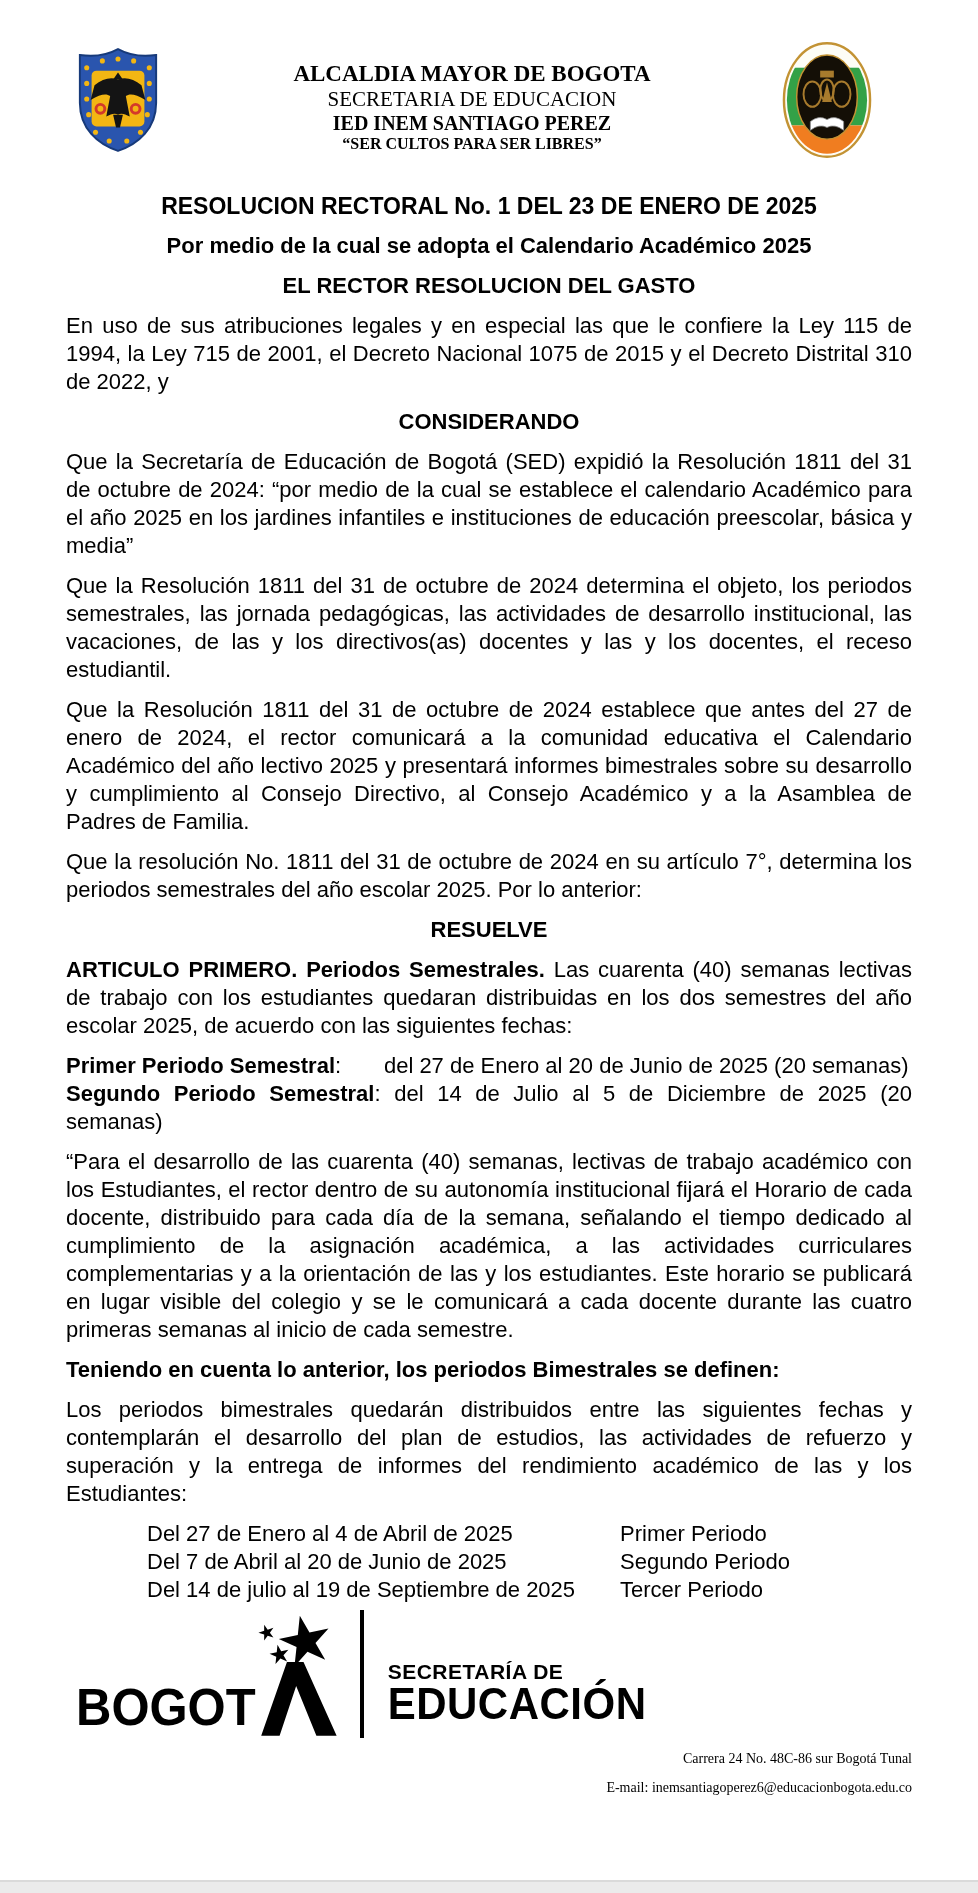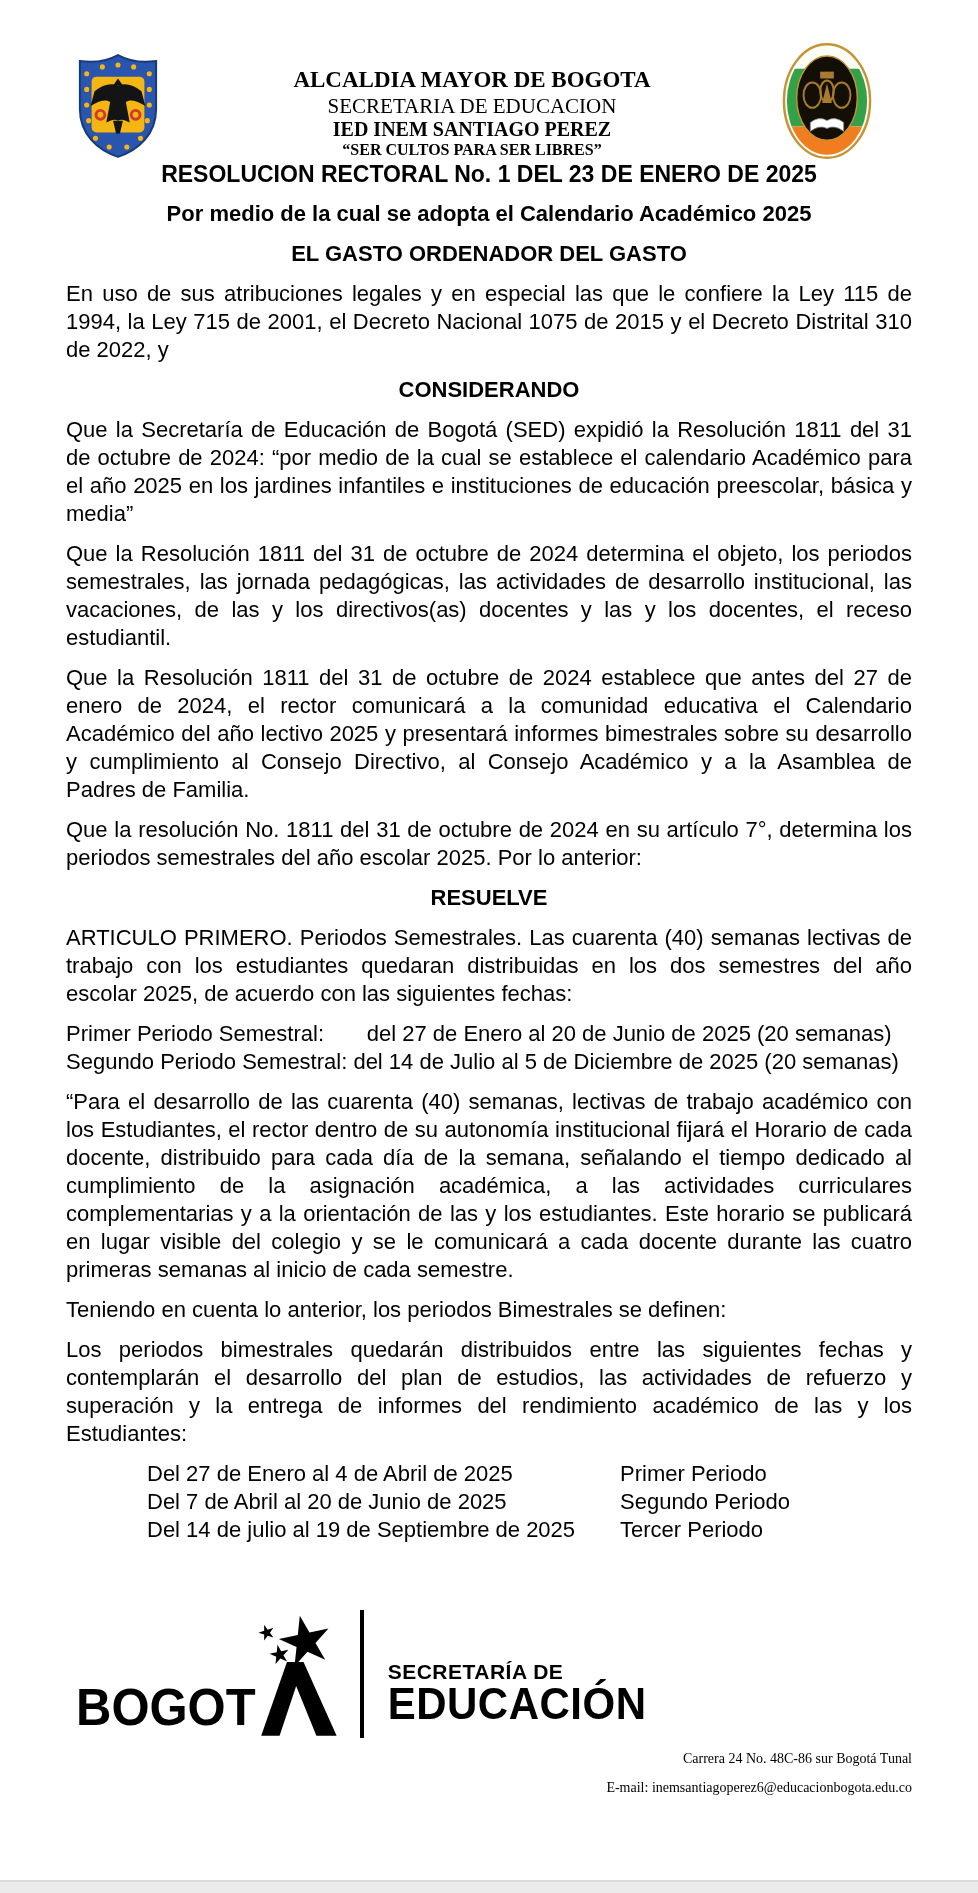--- a/index.html
+++ b/index.html
@@ -3,35 +3,35 @@
 <meta charset="utf-8">
 <style>
   html,body { margin:0; padding:0; background:#fff; }
   .page {
     position:relative; width:978px; height:1893px; background:#ffffff;
     font-family:"Liberation Sans", sans-serif; color:#000; overflow:hidden;
   }
   .doc { padding:0 66px; }
 
   
-  .doc-header { display:flex; justify-content:space-between; align-items:flex-end; padding-top:40px; height:120px; }
+  .doc-header { display:flex; justify-content:space-between; align-items:center; padding-top:40px; height:120px; }
   .crest { flex:0 0 auto; margin-left:8px; }
   .oval-logo { flex:0 0 auto; margin-right:40px; }
   .head-text { flex:1 1 auto; text-align:center; padding-top:14px; font-family:"Liberation Serif", serif; line-height:1.16; }
   .head-line1 { font-size:23px; font-weight:bold; }
   .head-line2 { font-size:21px; }
   .head-line3 { font-size:20px; font-weight:bold; }
   .head-line4 { font-size:16px; font-weight:bold; }
 
   
   .center-b { text-align:center; font-weight:bold; }
   p, .hblock { margin:12px 0 0 0; font-size:22px; line-height:28px; }
   .jus { text-align:justify; }
-  .b { font-weight:normal; }
-  .title { margin-top:0; font-size:23px; }
+  .b { font-weight:bold; }
+  .title { margin-top:32px; font-size:23px; }
   .no-gap { margin-top:0; }
 
   
   .periods { margin-top:12px; }
   .prow { display:grid; grid-template-columns:473px 1fr; padding-left:81px; font-size:22px; line-height:28px; }
 
   
   .footer { position:absolute; left:66px; right:66px; top:1608px; }
   .brand-row { display:flex; align-items:flex-end; margin-left:10px; height:130px; }
   .bogota-word { font-size:49px; font-weight:800; letter-spacing:0px; line-height:1; padding-bottom:6px; transform:scaleY(1.04); }
@@ -108,21 +108,21 @@
         <g fill="#a87b2d">
           <rect x="39" y="30" width="14" height="7"></rect>
           <path d="M46 42 L41 62 L51 62 Z"></path>
         </g>
         <path d="M29 82 Q38 75 46 80 Q54 75 63 82 L63 91 Q54 84 46 88 Q38 84 29 91 Z" fill="#ffffff" stroke="#8a8a8a" stroke-width="0.8"></path>
       </svg>
     </div>
 
     <div class="hblock center-b title">RESOLUCION RECTORAL No. 1  DEL 23 DE ENERO DE 2025</div>
     <div class="hblock center-b">Por medio de la cual se adopta el Calendario Académico 2025</div>
-    <div class="hblock center-b">EL GASTO ORDENADOR DEL GASTO</div>
+    <div class="hblock center-b">EL RECTOR RESOLUCION DEL GASTO</div>
 
     <p class="jus">En uso de sus atribuciones legales y en especial las que le confiere la Ley 115 de 1994, la Ley 715 de 2001, el Decreto Nacional 1075 de 2015 y el Decreto Distrital 310 de 2022, y</p>
 
     <div class="hblock center-b">CONSIDERANDO</div>
 
     <p class="jus">Que la Secretaría de Educación de Bogotá (SED) expidió la Resolución 1811 del 31 de octubre de 2024: “por medio de la cual se establece el calendario Académico para el año 2025 en los jardines infantiles e instituciones de educación preescolar, básica y media”</p>
     <p class="jus">Que la Resolución 1811 del 31 de octubre de 2024 determina el objeto, los periodos semestrales, las jornada pedagógicas, las actividades de desarrollo institucional, las vacaciones, de las y los directivos(as) docentes y las y los docentes, el receso estudiantil.</p>
     <p class="jus">Que la Resolución 1811 del 31 de octubre de 2024 establece que antes del 27 de enero de 2024, el rector comunicará a la comunidad educativa el Calendario Académico del año lectivo 2025 y presentará informes bimestrales sobre su desarrollo y cumplimiento al Consejo Directivo, al Consejo Académico y a la Asamblea de Padres de Familia.</p>
     <p class="jus">Que la resolución No. 1811 del 31 de octubre de 2024 en su artículo 7°, determina los periodos semestrales del año escolar 2025. Por lo anterior:</p>
 

